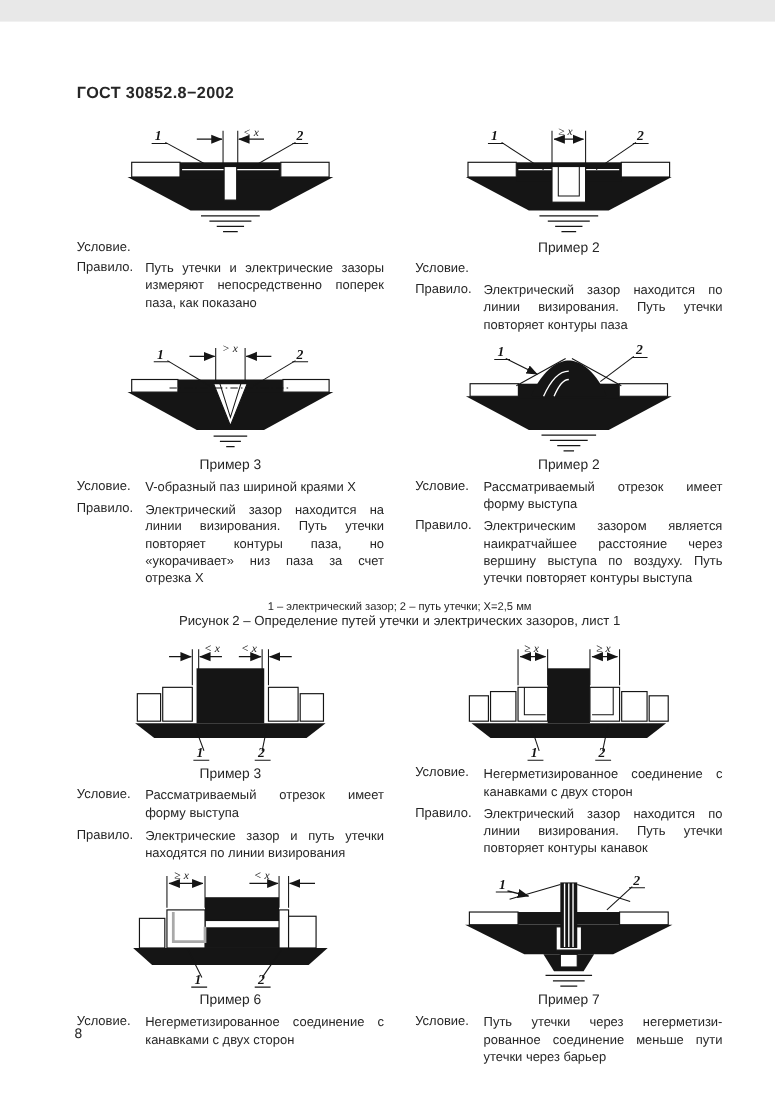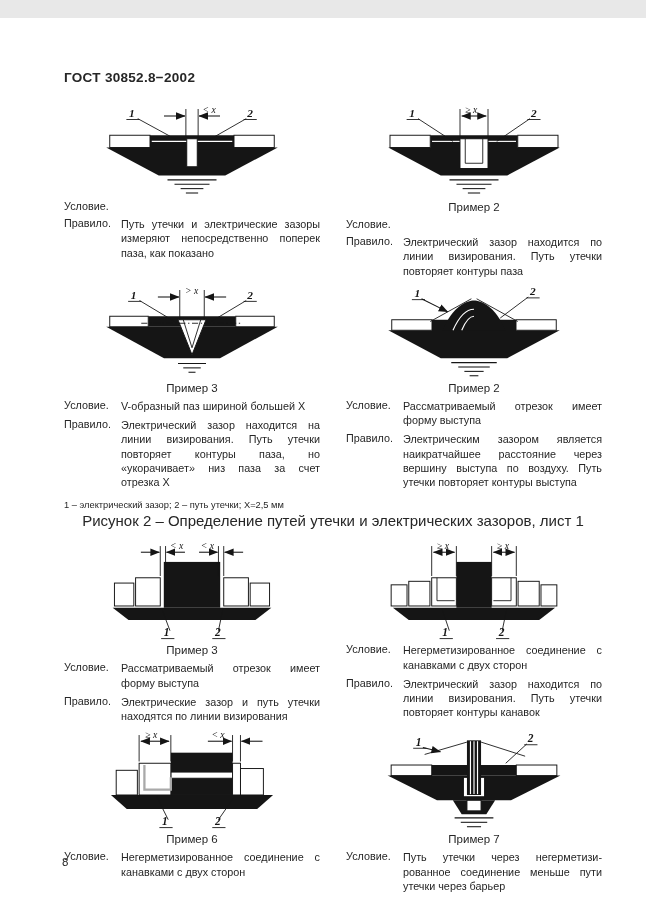--- a/index.html
+++ b/index.html
@@ -8,22 +8,22 @@
   .hdr{position:absolute;left:64px;top:52px;font-size:13.5px;font-weight:bold;letter-spacing:.3px;}
   .content{position:absolute;left:64px;top:84px;width:538px;}
   .grid{display:grid;grid-template-columns:1fr 1fr;column-gap:26px;}
   .ex{display:flex;flex-direction:column;}
   .dwrap{display:flex;justify-content:center;}
   svg.d{display:block;}
   .ex-title{text-align:center;font-size:11.5px;margin:1px 0 5px 0;}
   .row{display:flex;margin-bottom:5px;}
   .lbl{flex:0 0 57px;font-size:10.8px;}
   .txt{flex:1;margin:0;font-size:10.8px;line-height:1.32;text-align:justify;}
-  .note{ font-size:9.3px;margin:6px 0 2px 0;}
-  .figcap{text-align:center;font-size:15px;margin:2px 0 10px 0;}
+  .note{ text-align:center;font-size:9.3px;margin:6px 0 2px 0;}
+  .figcap{text-align:center;font-size:11px;margin:2px 0 10px 0;}
   .pagenum{position:absolute;left:62px;top:838px;font-size:11.5px;}
   
   .sln{stroke:#151515;stroke-width:1.2;fill:none;}
   .sth{stroke:#151515;stroke-width:1;fill:none;}
   .blk{fill:#151515;stroke:none;}
   .wht{fill:#ffffff;stroke:#151515;stroke-width:1.1;}
   .wln{stroke:#ffffff;stroke-width:1.3;fill:none;}
   .gln{stroke:#a9a9a9;stroke-width:2.6;fill:none;}
   .dash{stroke:#151515;stroke-width:1;fill:none;stroke-dasharray:7 3 1.5 3;}
   .sv-num{font-family:"Liberation Serif",serif;font-style:italic;font-weight:bold;font-size:13px;fill:#151515;}
@@ -167,21 +167,21 @@
           <g>
             <line class="sln" x1="104" y1="92" x2="136" y2="92"></line>
                 <line class="sln" x1="110" y1="97" x2="130" y2="97"></line>
             <line class="sln" x1="116" y1="102" x2="124" y2="102"></line>
           </g>
         </svg>
           </div>
         <div class="ex-title">Пример 3</div>
         <div class="row">
             <span class="lbl">Условие.</span>
-          <p class="txt">V-образный паз шириной большей X</p>
+          <p class="txt">V-образный паз шириной краями X</p>
           </div>
         <div class="row">
             <span class="lbl">Правило.</span>
           <p class="txt">Электрический зазор находится на линии визирования. Путь утечки повторяет контуры паза, но «укорачивает» низ паза за счет отрезка X</p>
           </div>
       </section>
 
       <section class="ex">
         <div class="dwrap">
             <svg class="d" width="212" height="98" viewBox="0 0 240 112">

